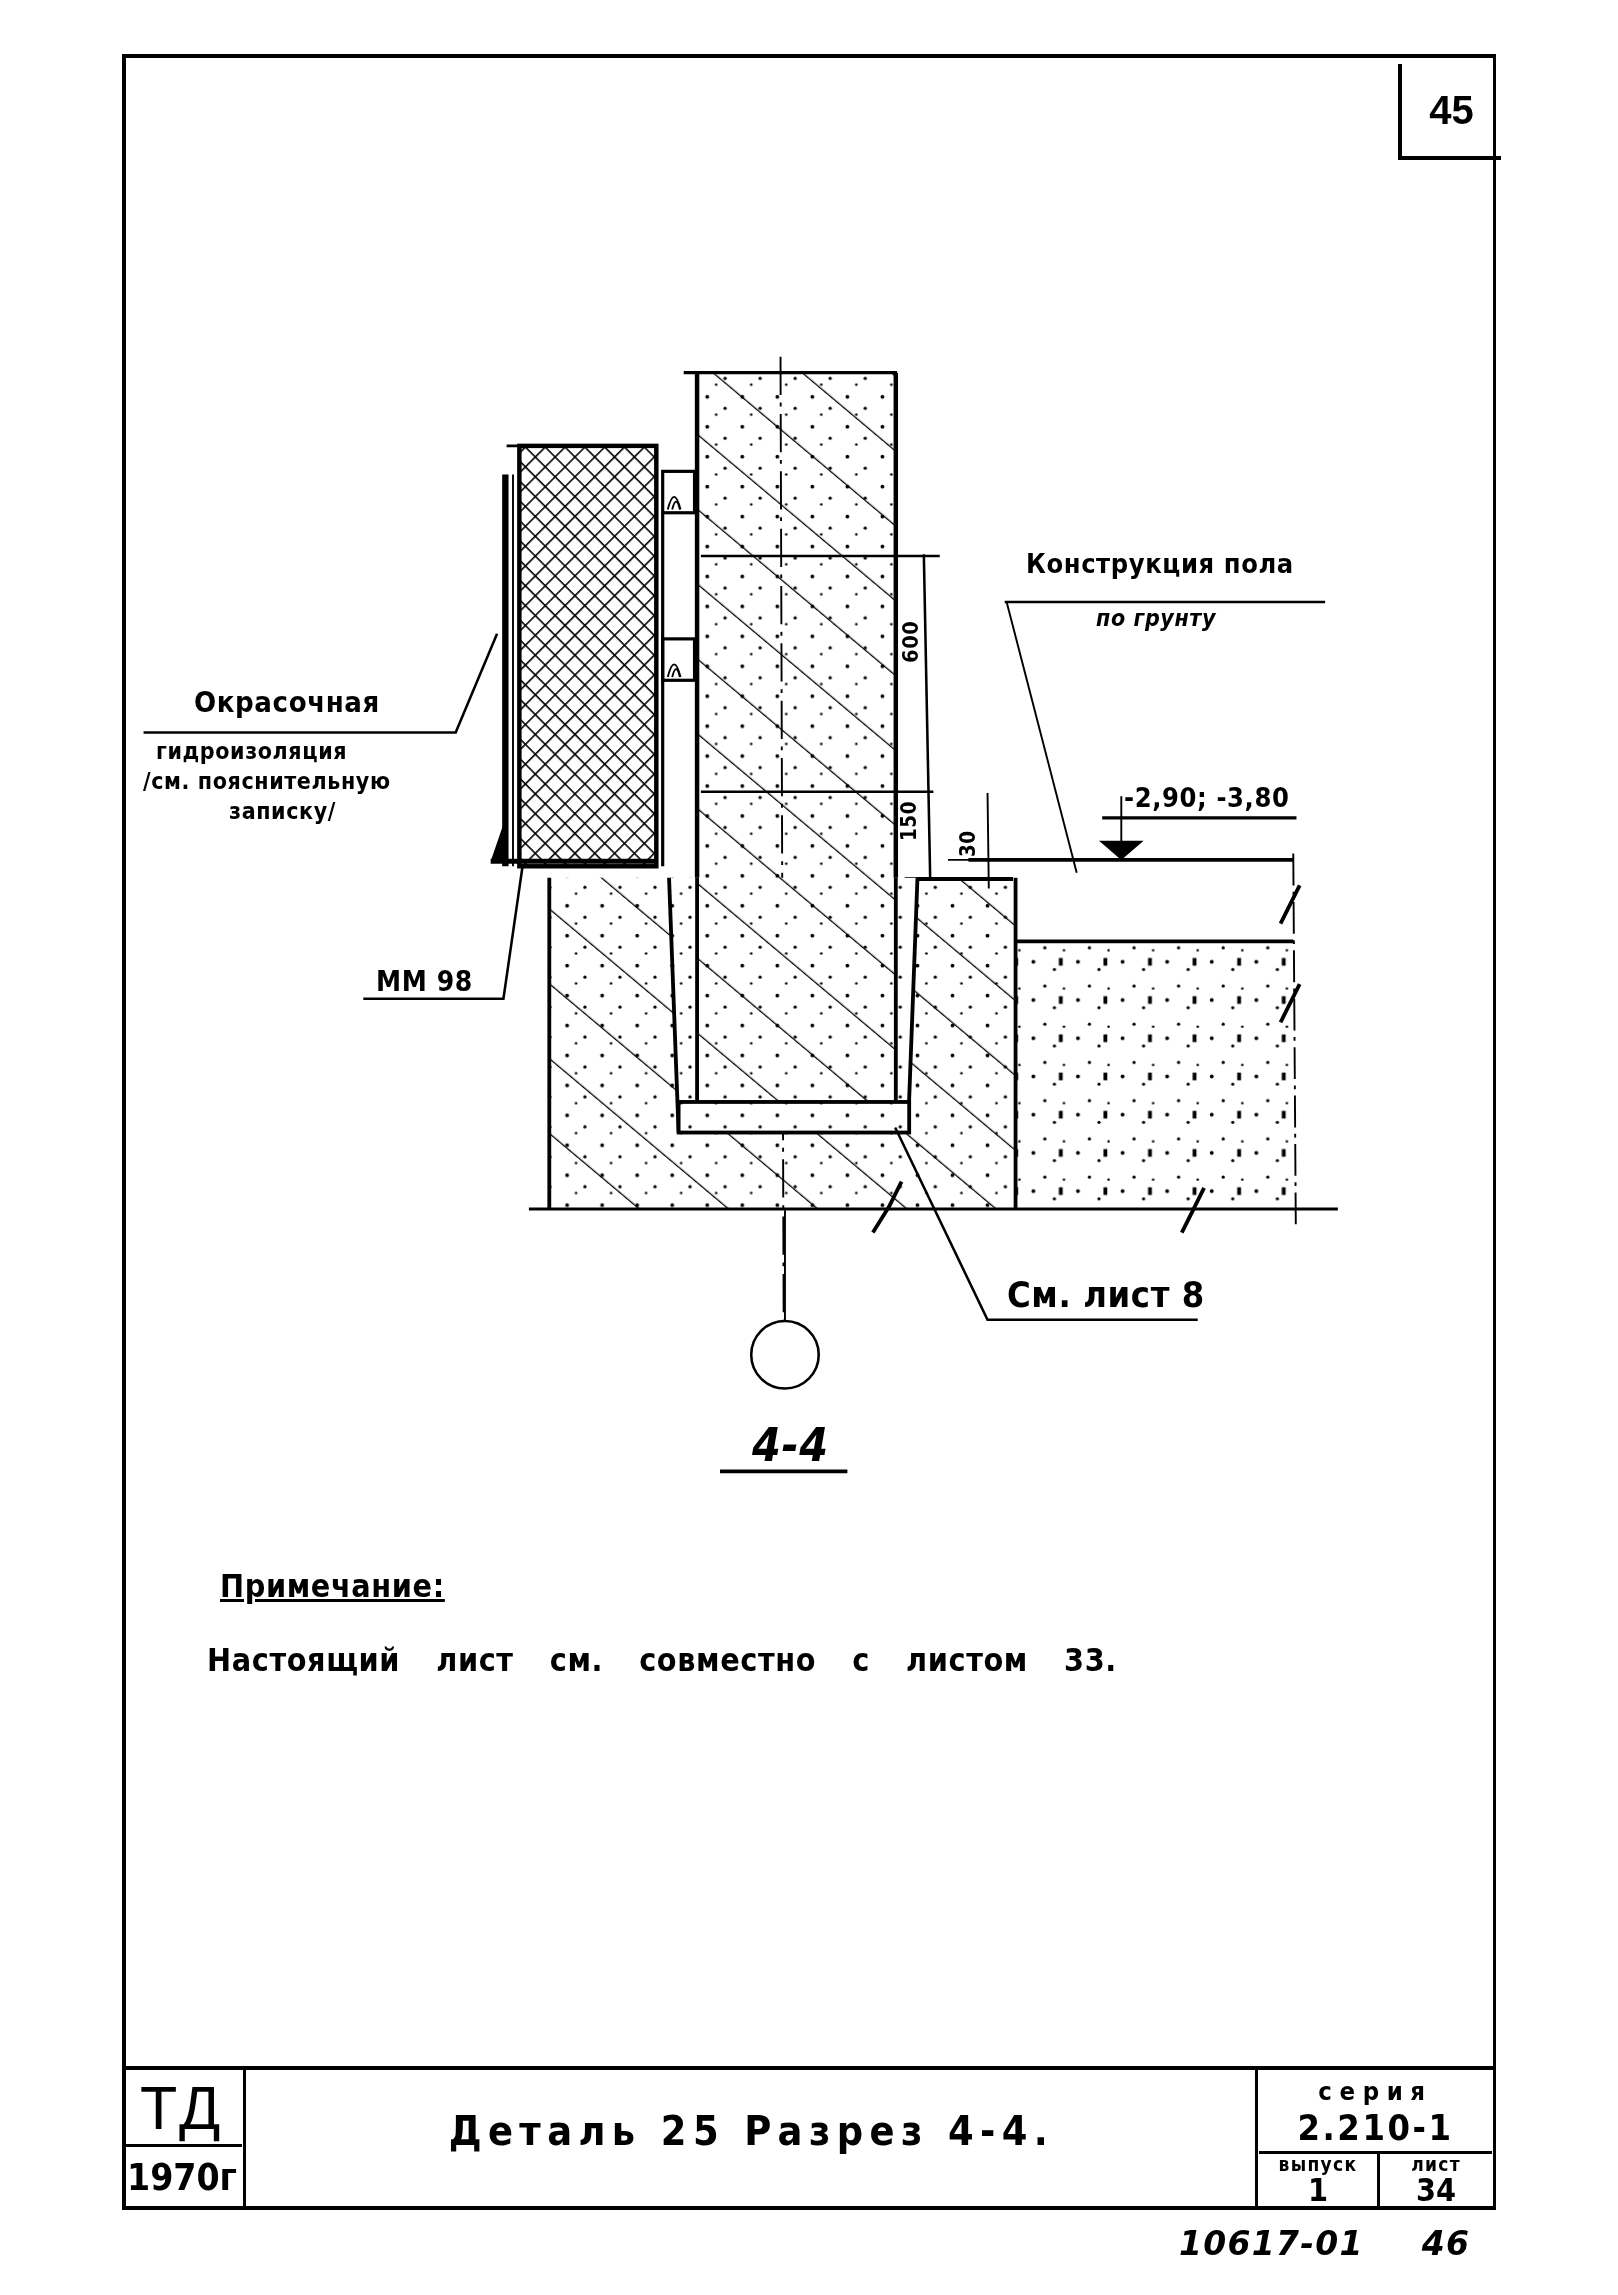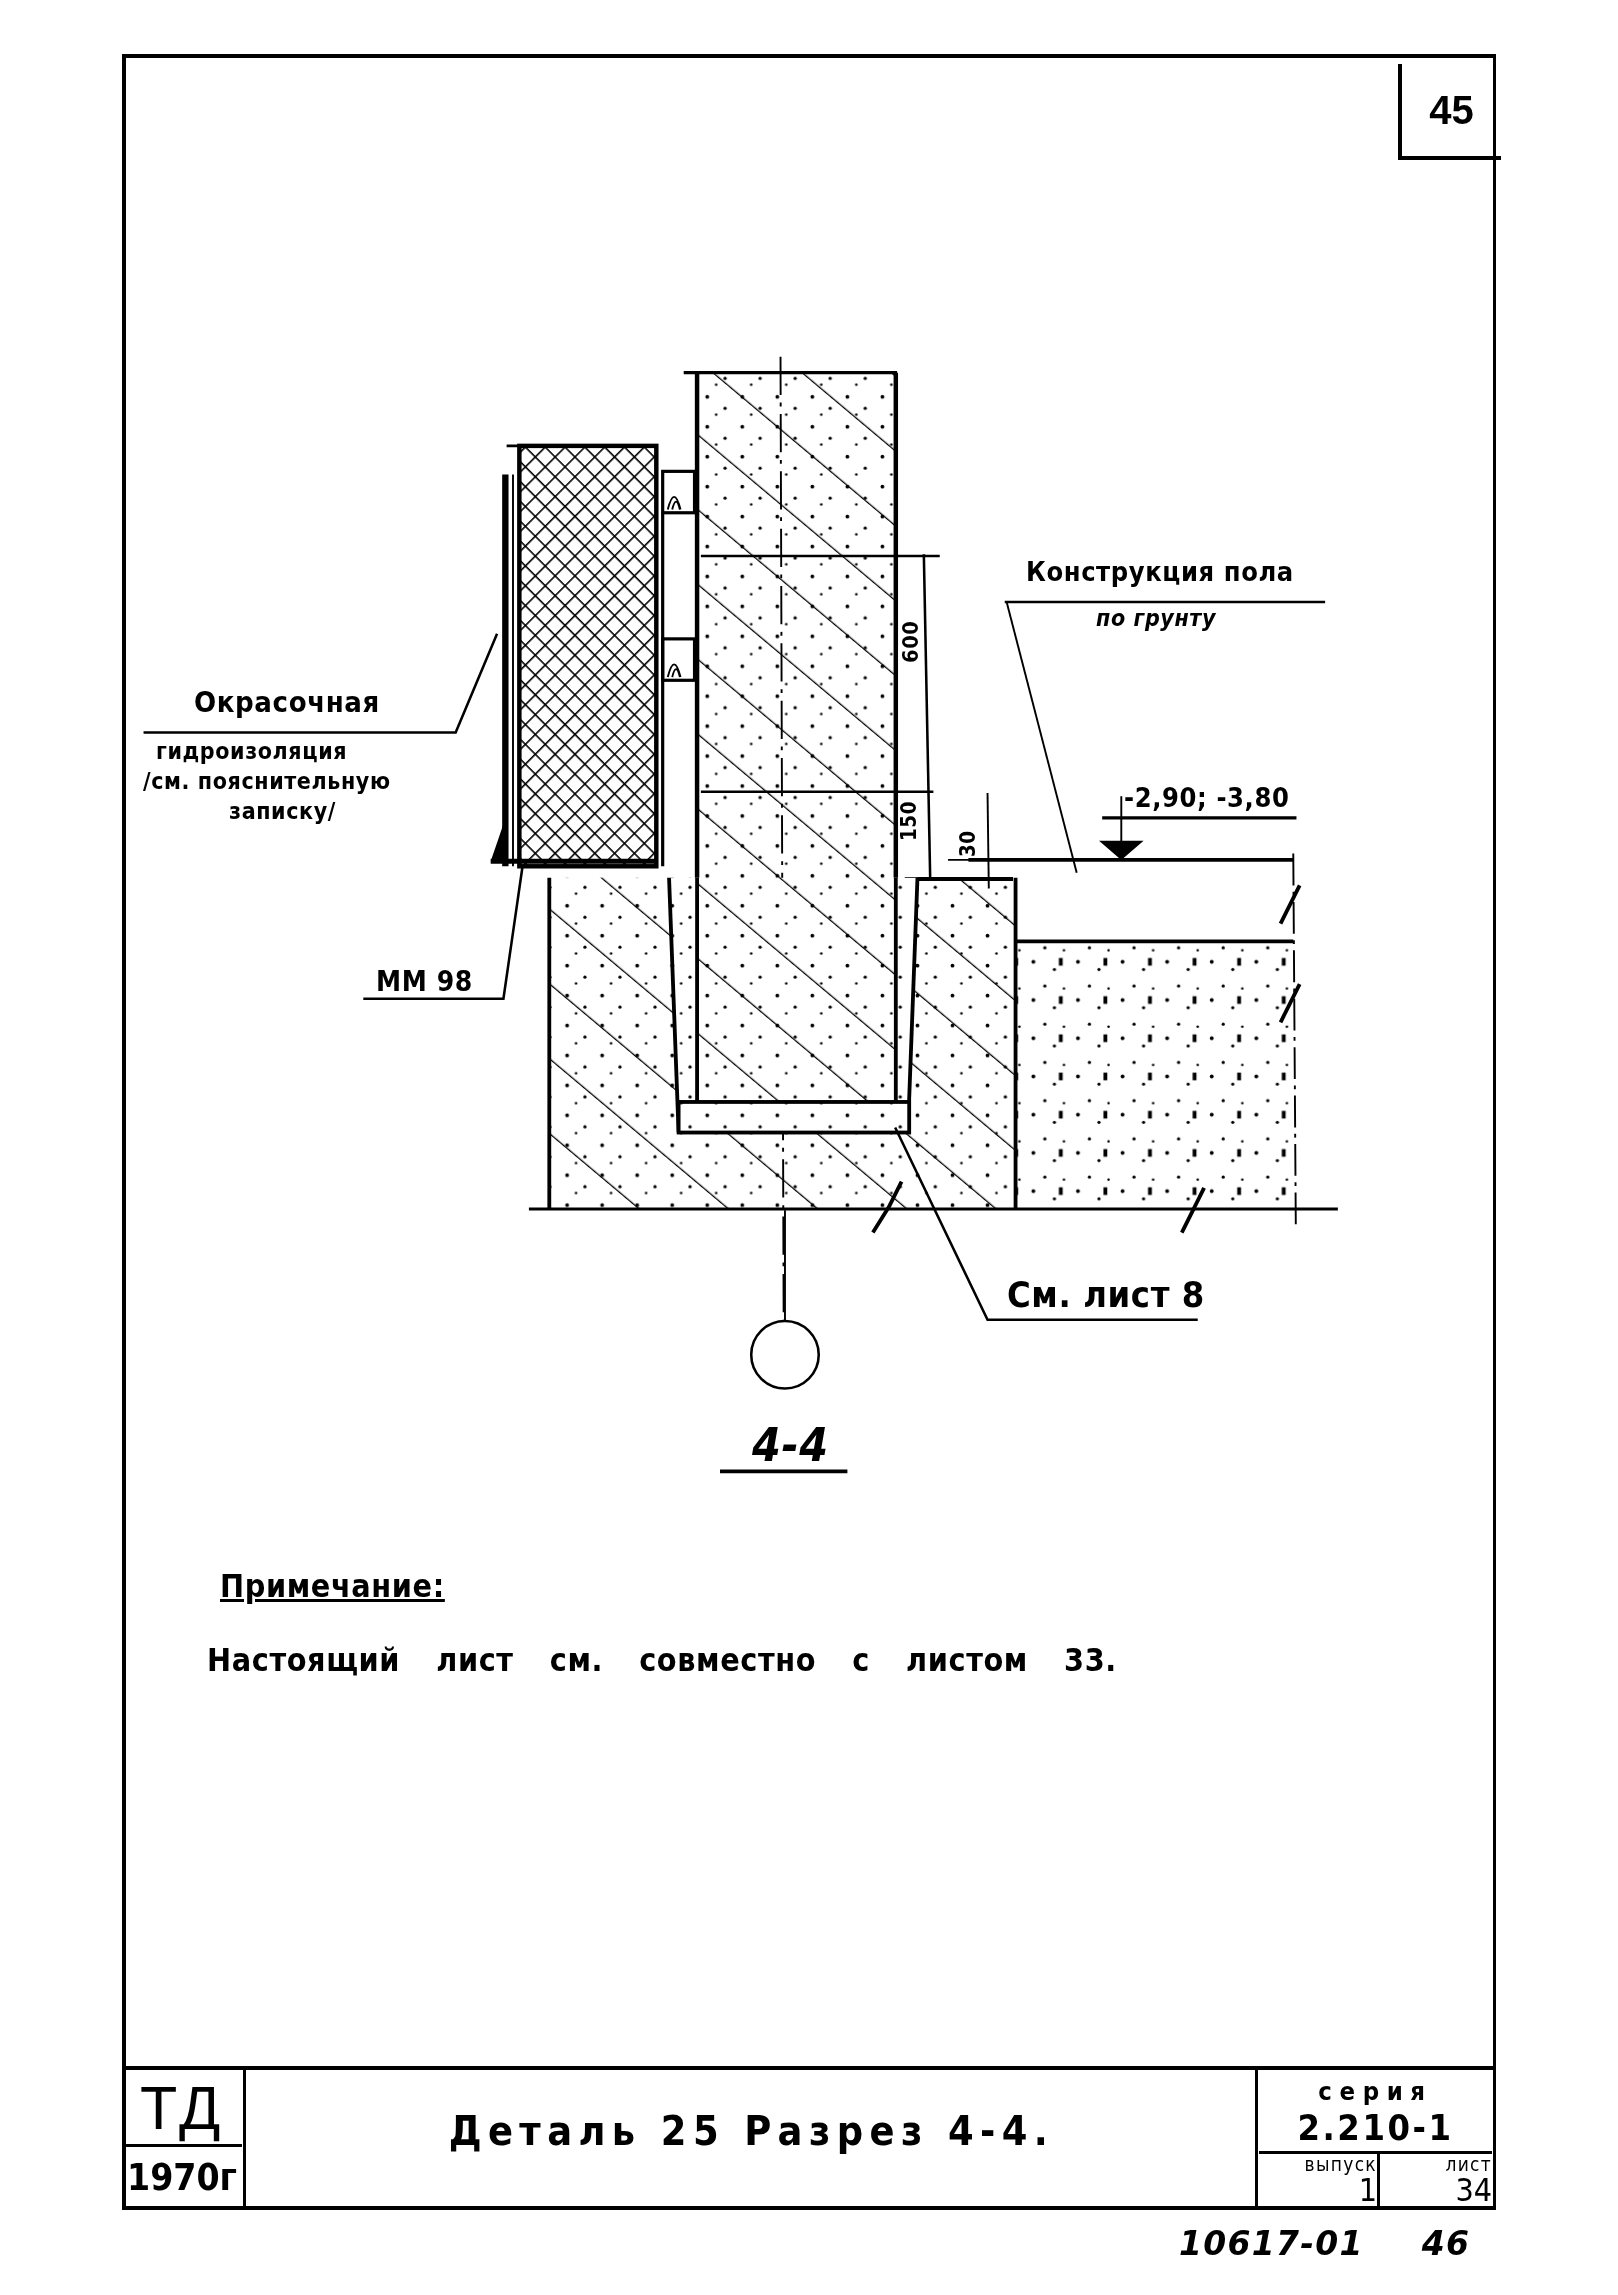--- a/index.html
+++ b/index.html
@@ -30,21 +30,21 @@
   .tb-title { left: 247px; top: 2071px; width: 1009px; height: 120px; display: flex; align-items: center;
               justify-content: center; font-weight: bold; font-size: 41px; letter-spacing: 6.4px;
               font-family: "DejaVu Sans Condensed", "DejaVu Sans", sans-serif; }
   .tb-right { left: 1255px; top: 2066px; width: 241px; height: 143px; box-sizing: border-box;
               border-left: 3.8px solid #000; }
   .tb-seria { left: 1259px; top: 2071px; width: 233px; height: 83px; box-sizing: border-box;
               border-bottom: 3.8px solid #000; text-align: center; font-weight: bold;
               font-family: "DejaVu Sans Condensed", "DejaVu Sans", sans-serif; }
   .tb-seria .k { font-size: 25.5px; letter-spacing: 7.6px; margin-top: 5.1px; display: block; }
   .tb-seria .v { font-size: 36px; letter-spacing: 2.5px; display: block; margin-top: 1.3px; }
-  .tb-cell { top: 2153px; height: 56px; box-sizing: border-box; text-align: right; font-weight: normal;
+  .tb-cell { top: 2153px; height: 56px; box-sizing: border-box; text-align: center; font-weight: bold;
              font-family: "DejaVu Sans Condensed", "DejaVu Sans", sans-serif; }
   .tb-cell .k { font-size: 19px; display: block; letter-spacing: 1.3px; }
   .tb-cell .v { font-size: 32px; display: block; line-height: 31px; }
   .tb-vyp { left: 1259px; width: 121px; border-right: 3.8px solid #000; }
   .tb-list { left: 1380px; width: 112px; }
   .stamp { left: 1179px; top: 2224px; font-style: italic; font-size: 33px; font-weight: bold;
            font-family: "DejaVu Sans", sans-serif; letter-spacing: 1.3px; }
 </style>
 </head>
 <body>
@@ -154,21 +154,21 @@
     <circle cx="1232" cy="2127" r="53" fill="#fff" stroke="#000" stroke-width="4"></circle>
     <line x1="1130" y1="2310" x2="1330" y2="2310" stroke="#000" stroke-width="6"></line>
   </g>
 </svg>
 
 <div class="abs lbl" style="left:194px;top:685px;font-size:29px;">Окрасочная</div>
 <div class="abs lbl" style="left:156px;top:738px;font-size:23px;">гидроизоляция</div>
 <div class="abs lbl" style="left:143px;top:768px;font-size:23px;">/см. пояснительную</div>
 <div class="abs lbl" style="left:229px;top:798px;font-size:23px;">записку/</div>
 
-<div class="abs lbl" style="left:1026px;top:548px;font-size:27px;margin-top:8px;">Конструкция пола</div>
+<div class="abs lbl" style="left:1026px;top:548px;font-size:27px;">Конструкция пола</div>
 <div class="abs lbl" style="left:1096px;top:605px;font-size:23px;font-style:italic;">по грунту</div>
 
 <div class="abs lbl" style="left:1124px;top:782px;font-size:27px;">-2,90; -3,80</div>
 <div class="abs lbl" style="left:376px;top:965px;font-size:28px;">ММ 98</div>
 <div class="abs lbl" style="left:1007px;top:1274px;font-size:36px;">См. лист 8</div>
 
 <div class="abs lbl" style="left:898px;top:663px;font-size:21.7px;transform:rotate(-90deg);">600</div>
 <div class="abs lbl" style="left:897px;top:841px;font-size:20.4px;transform:rotate(-90deg);">150</div>
 <div class="abs lbl" style="left:956px;top:857px;font-size:20.4px;transform:rotate(-90deg);">30</div>
 

